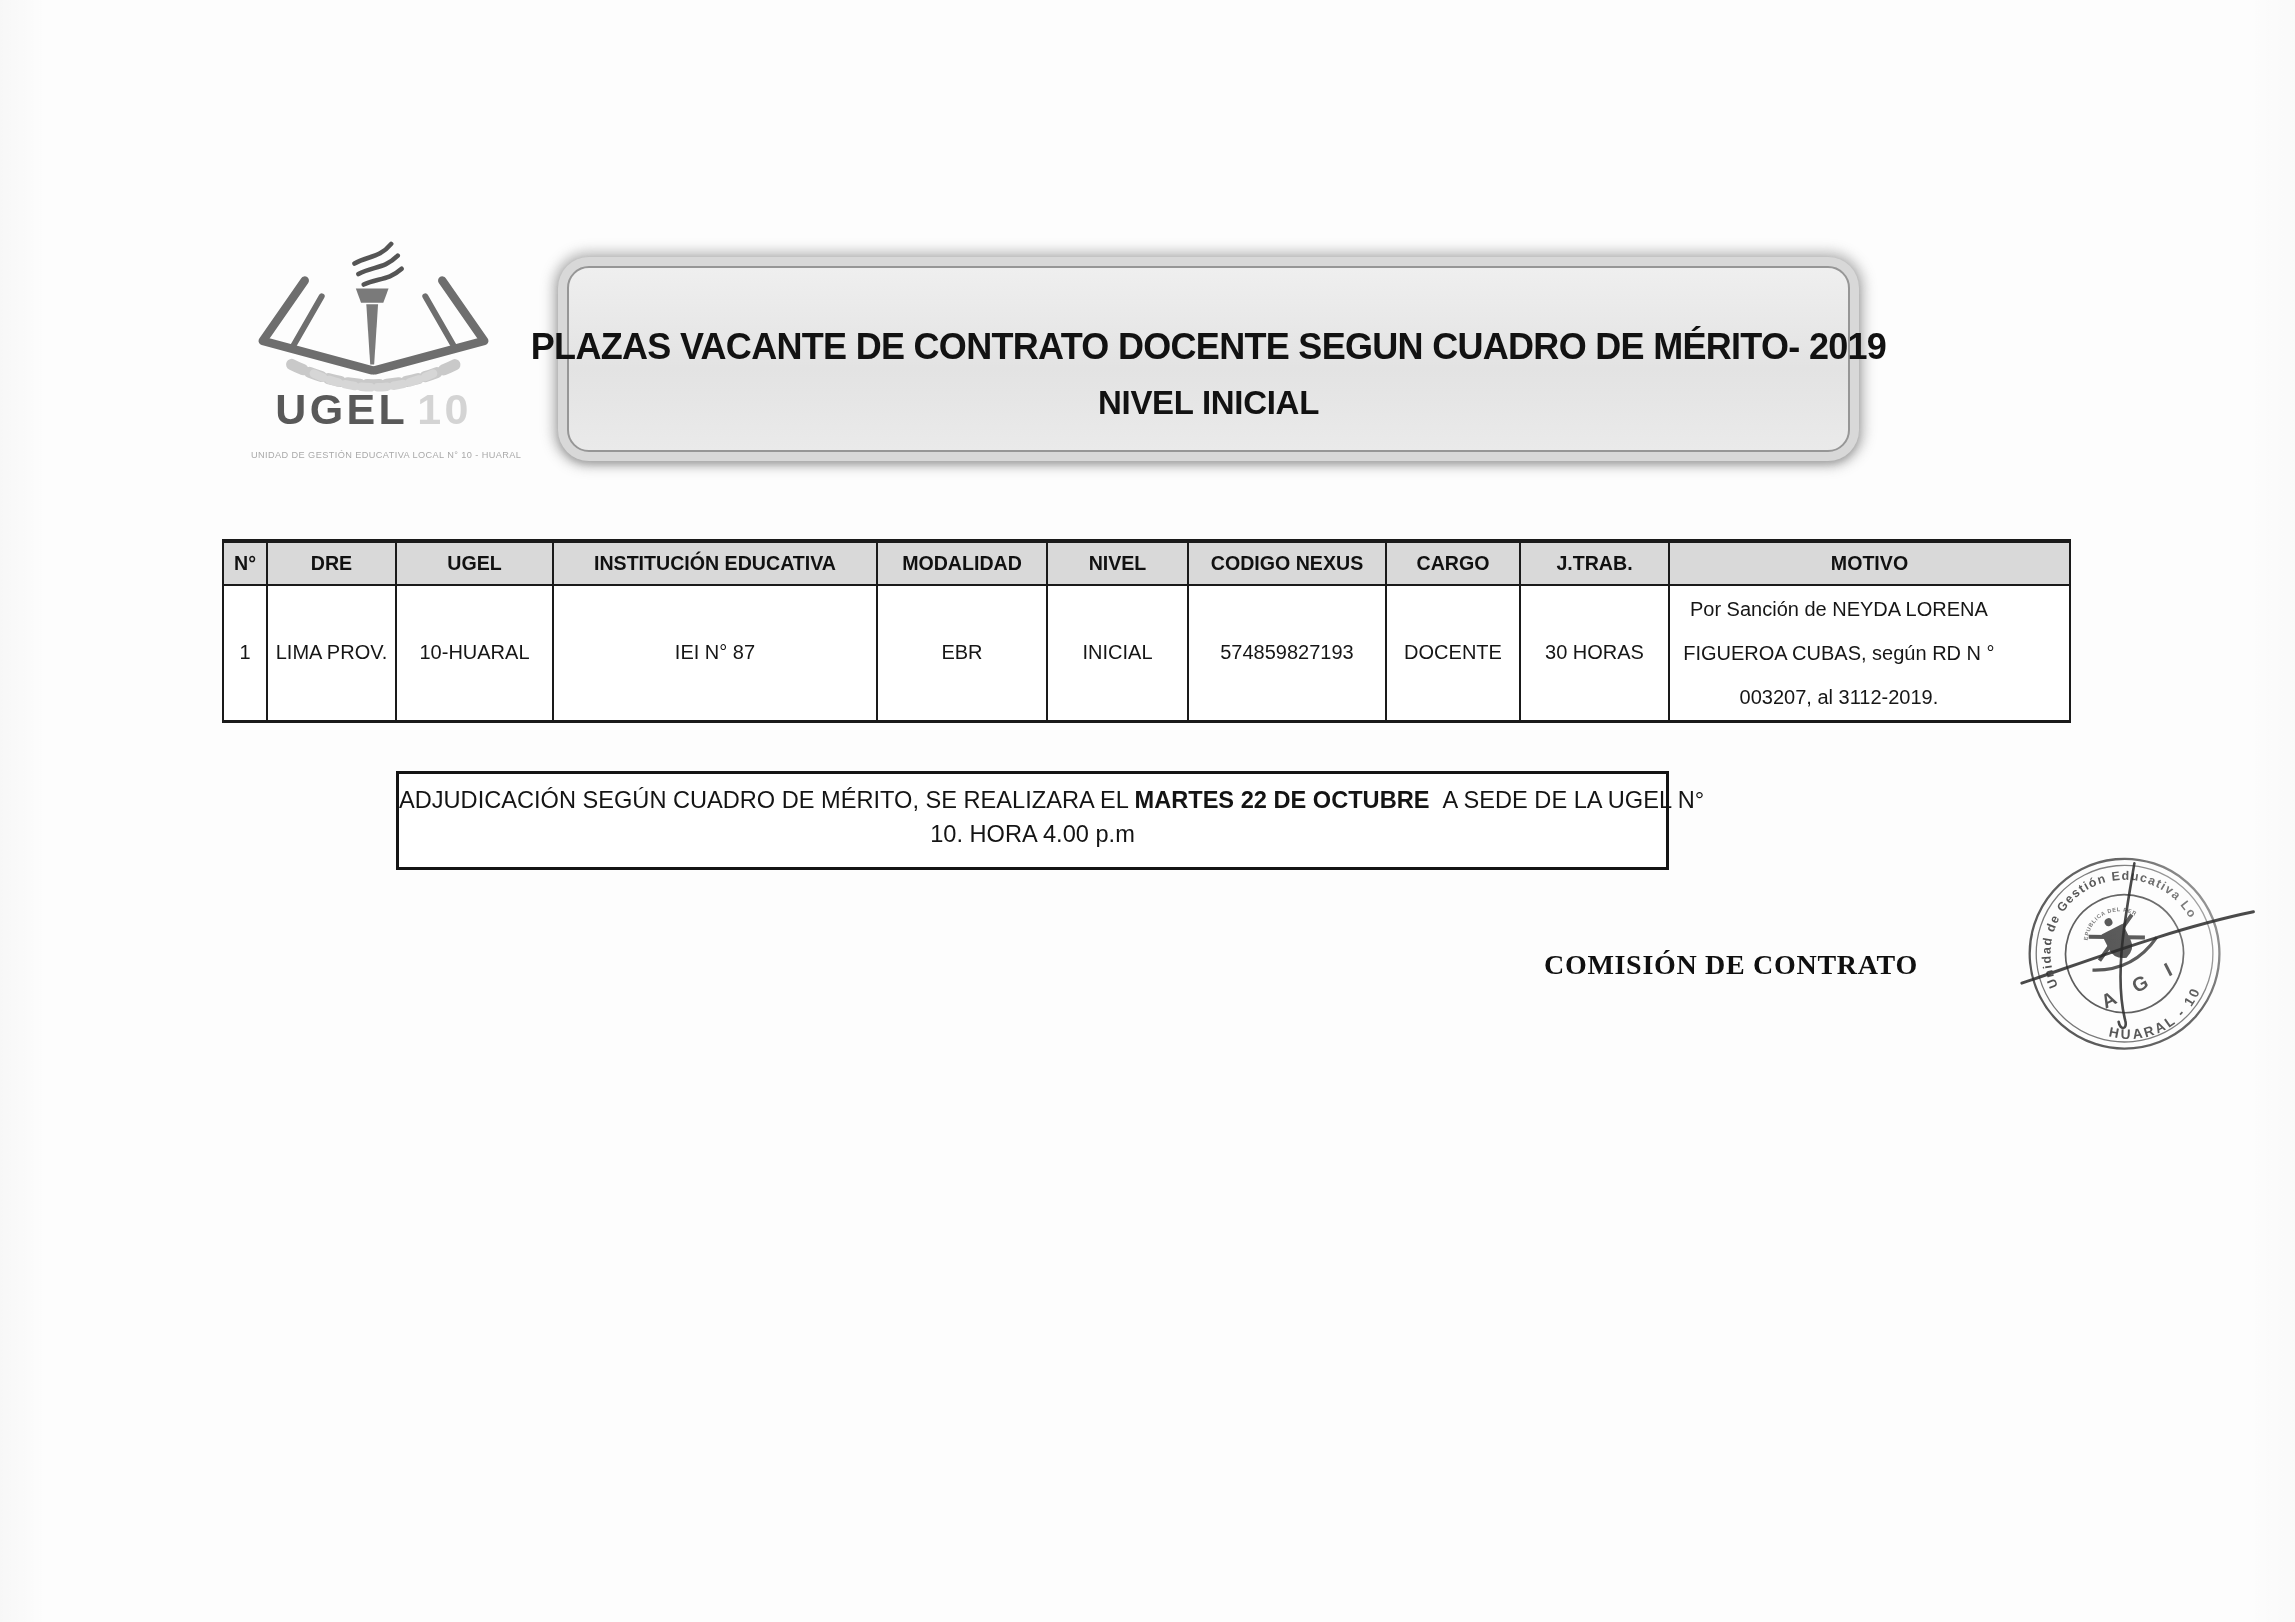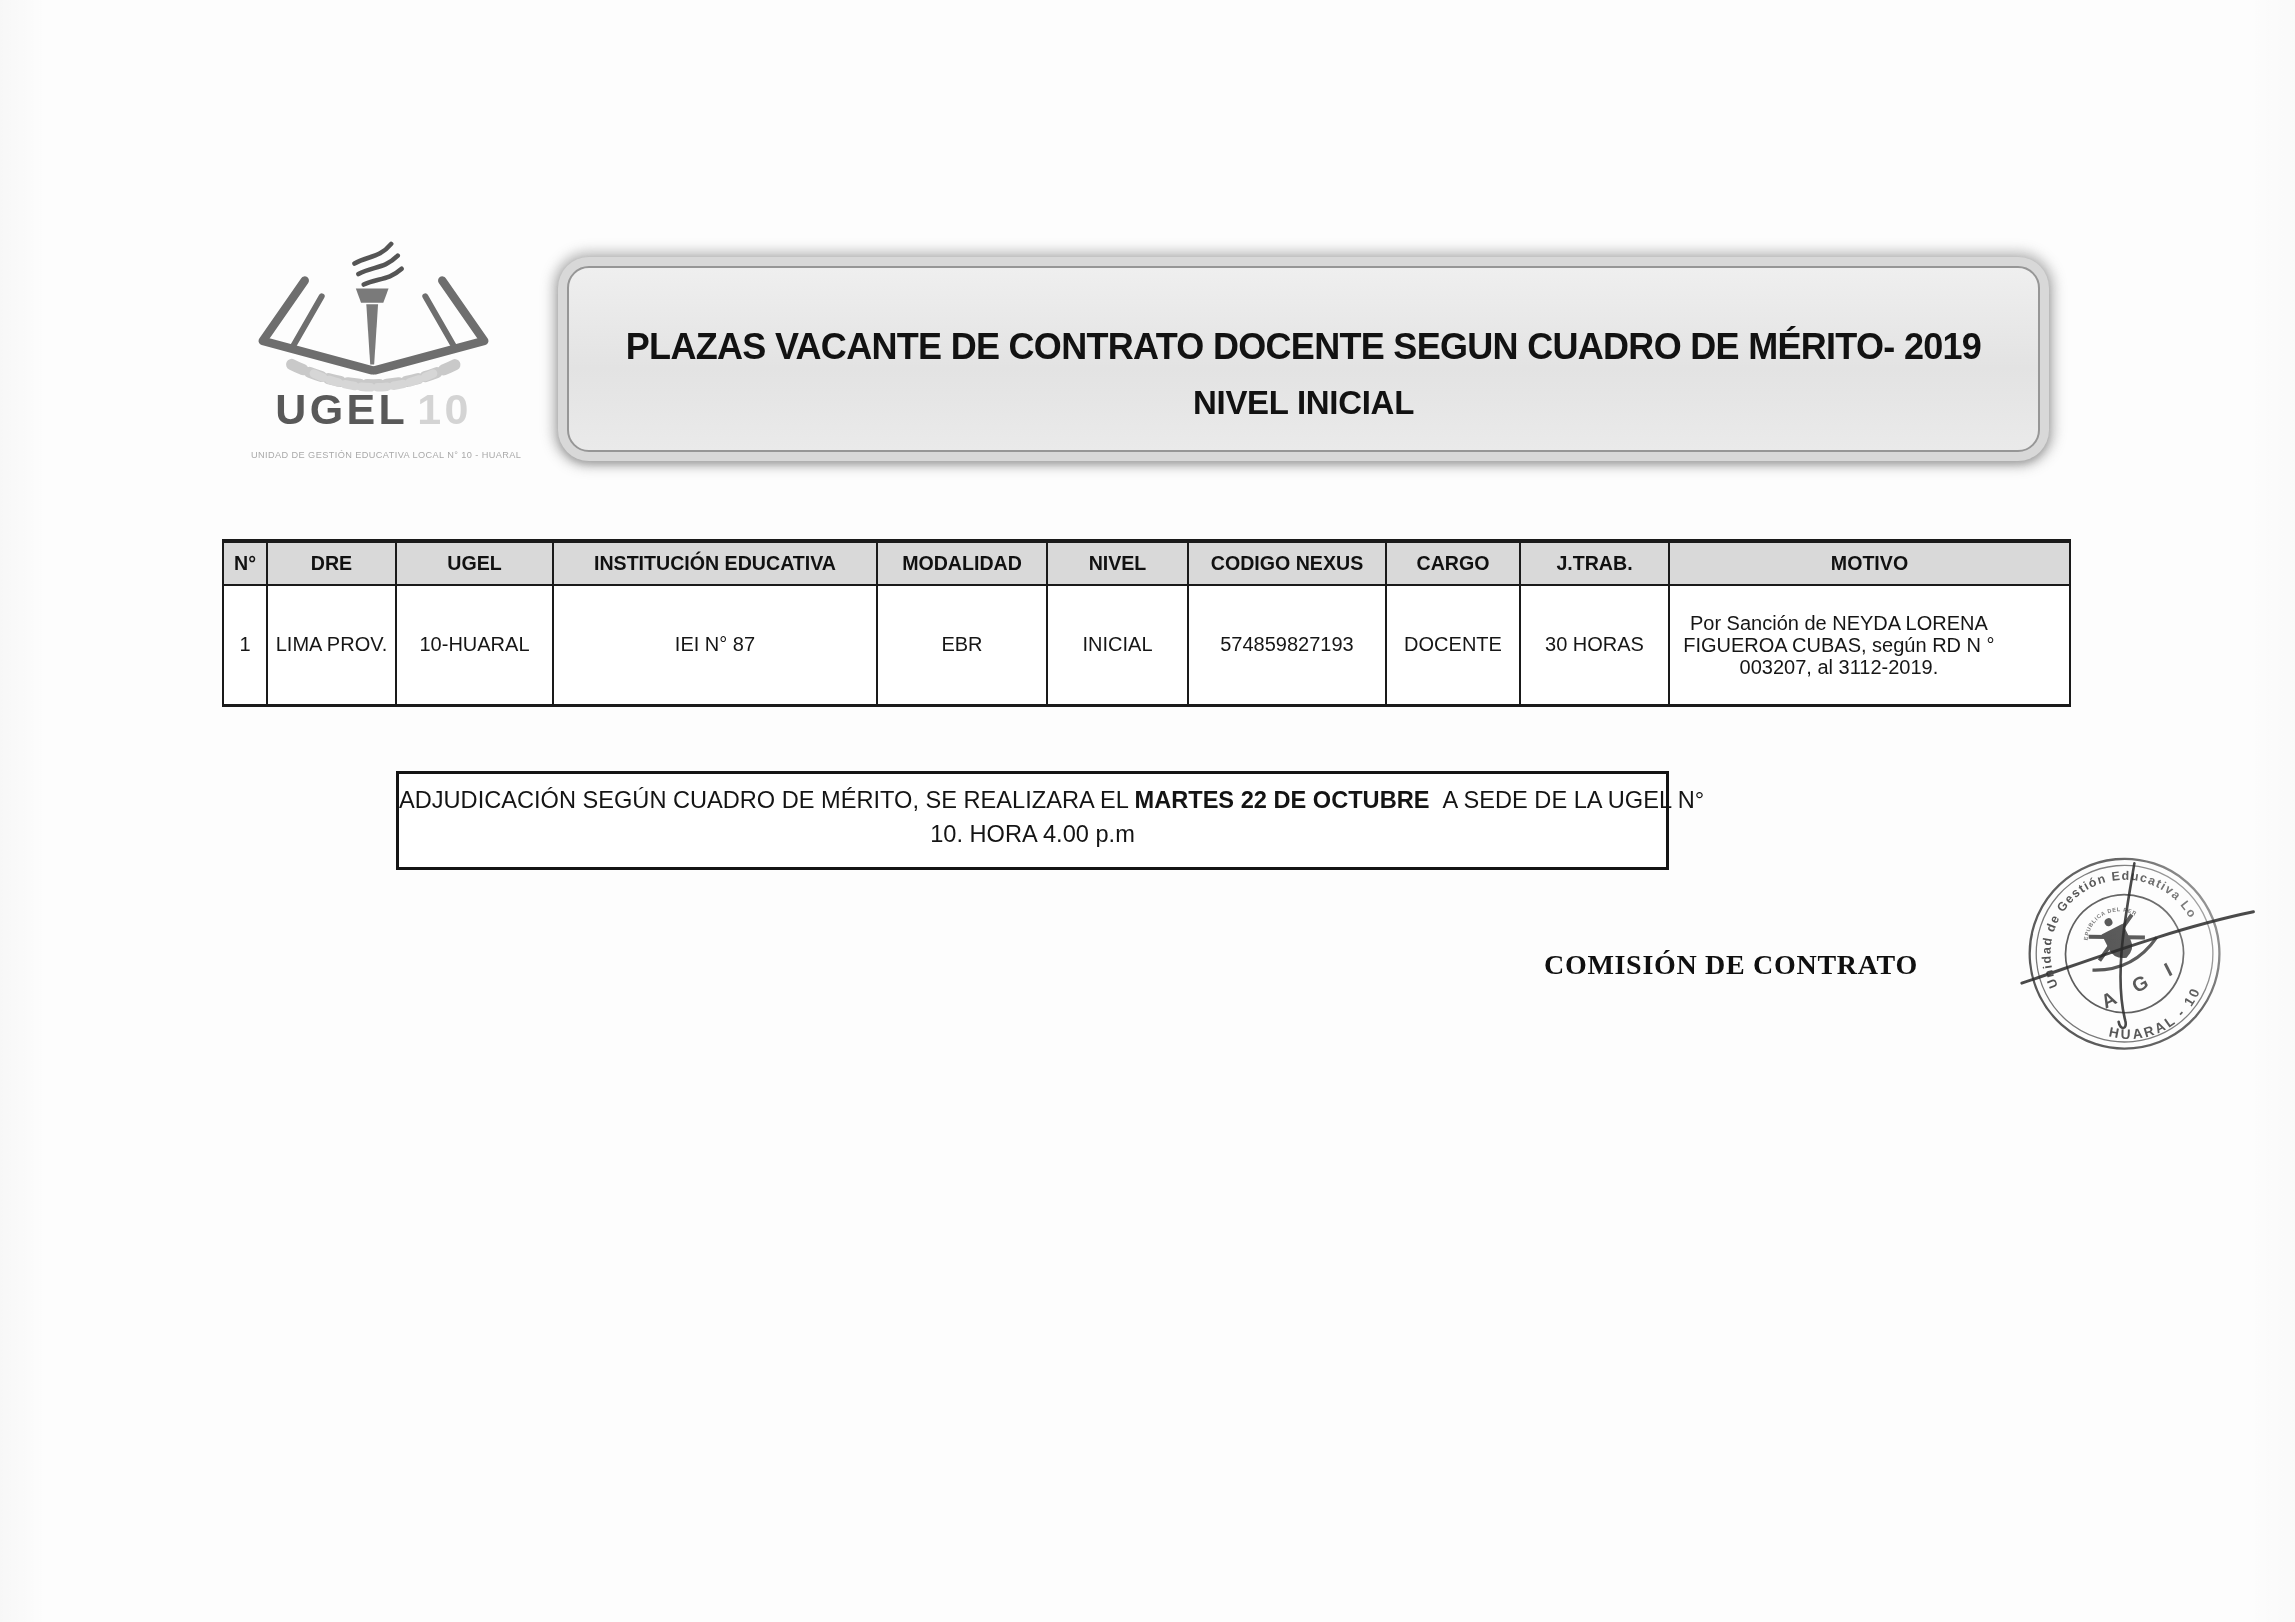--- a/index.html
+++ b/index.html
@@ -9,39 +9,39 @@
         linear-gradient(90deg, rgba(0,0,0,0.025) 0%, rgba(0,0,0,0) 2%, rgba(0,0,0,0) 98%, rgba(0,0,0,0.015) 100%),
         #fdfdfd;}
   
   .logo{position:absolute;left:251px;top:236px;width:245px;text-align:center;}
   .logo-emblem{display:block;margin:0 auto;}
   .logo-text{margin-top:-3.9px;line-height:1;white-space:nowrap;}
   .logo-ugel{font-size:43px;font-weight:bold;letter-spacing:3.3px;color:#595959;}
   .logo-num{font-size:43px;font-weight:bold;letter-spacing:3.3px;color:#d4d4d4;margin-left:9.2px;}
   .logo-sub{margin-top:19px;font-size:9.2px;letter-spacing:0.4px;color:#a9a9a9;white-space:nowrap;}
   
-  .banner{position:absolute;left:558px;top:257px;width:1491px;height:204px;
+  .banner{position:absolute;left:558px;top:257px;width:1301px;height:204px;
           background:#d8d8d8;border-radius:31px;
           box-shadow:0 0 11.8px 5.9px rgba(125,125,125,0.45), 0 2.6px 6.5px rgba(90,90,90,0.35);}
   .banner-inner{position:absolute;inset:9.2px;border:2.6px solid #969696;border-radius:22px;
           background:linear-gradient(180deg,#efefef 0%,#e3e3e3 55%,#eaeaea 100%);
           display:flex;flex-direction:column;align-items:center;justify-content:flex-start;
           padding-top:58px;box-sizing:border-box;}
   .title-line1{font-size:36px;font-weight:bold;letter-spacing:-0.7px;color:#121212;white-space:nowrap;}
   .title-line2{margin-top:15.7px;font-size:33px;font-weight:bold;letter-spacing:-0.3px;color:#121212;}
   
   table.vac{position:absolute;left:222px;top:539px;width:1847px;border-collapse:collapse;
             table-layout:fixed;background:#fff;}
   table.vac{border:2.6px solid #1a1a1a;border-top-width:4.6px;border-bottom-width:3.9px;}
   table.vac th{border:2px solid #1a1a1a;border-bottom-width:2.6px;background:#d9d9d9;
             font-size:19.6px;font-weight:bold;height:38px;padding:1.3px 2.6px;text-align:center;color:#111;}
   table.vac td{border:2px solid #1a1a1a;font-size:20px;height:116px;padding:1.3px 3.9px;
             text-align:center;vertical-align:middle;color:#161616;}
   td.motivo{text-align:left;padding-left:7.9px;}
-  .motivo-text{max-width:330px;line-height:22px;font-size:20px;}
+  .motivo-text{max-width:330px;line-height:44px;font-size:20px;}
   
   .notice{position:absolute;left:396px;top:771px;width:1273px;height:99px;box-sizing:border-box;
           border:3.3px solid #141414;background:#fff;text-align:center;padding-top:9.2px;}
   .notice-line1{font-size:23.6px;white-space:nowrap;line-height:34px;color:#141414;}
   .notice-line1 b{font-weight:bold;}
   .notice-line2{font-size:23.6px;line-height:34px;color:#141414;}
   
   .commission{position:absolute;left:1544px;top:949px;
           font-family:"Liberation Serif","DejaVu Serif",serif;
           font-size:28px;font-weight:bold;letter-spacing:0.7px;color:#101010;white-space:nowrap;}

